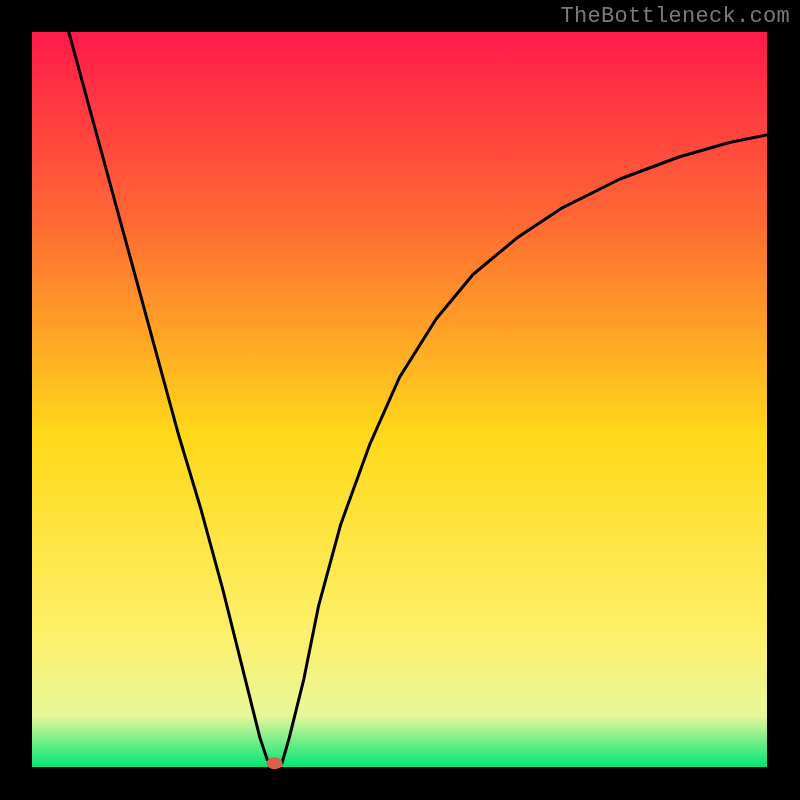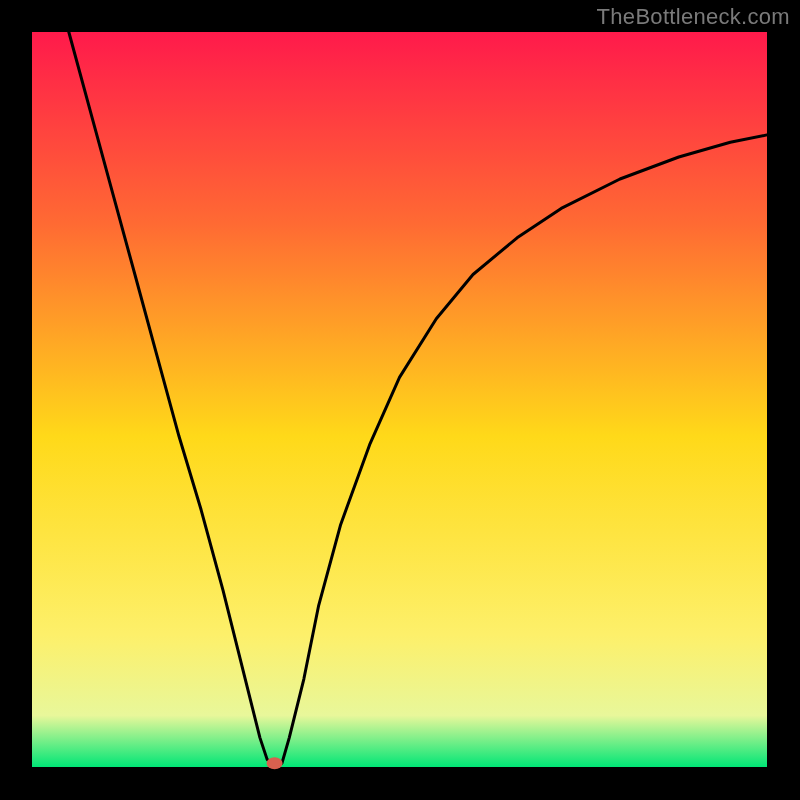--- a/index.html
+++ b/index.html
@@ -8,20 +8,21 @@
     width: 800px;
     height: 800px;
     overflow: hidden;
     background: #000;
     font-family: Arial, Helvetica, sans-serif;
   }
   .wrap {
     position: relative;
     width: 800px;
     height: 620px;
+    font-family: Liberation Mono, monospace;
   }
   svg {
     display: block;
   }
   .watermark {
     position: absolute;
     top: 4px;
     right: 10px;
     color: #7a7a7a;
     font-size: 22px;

